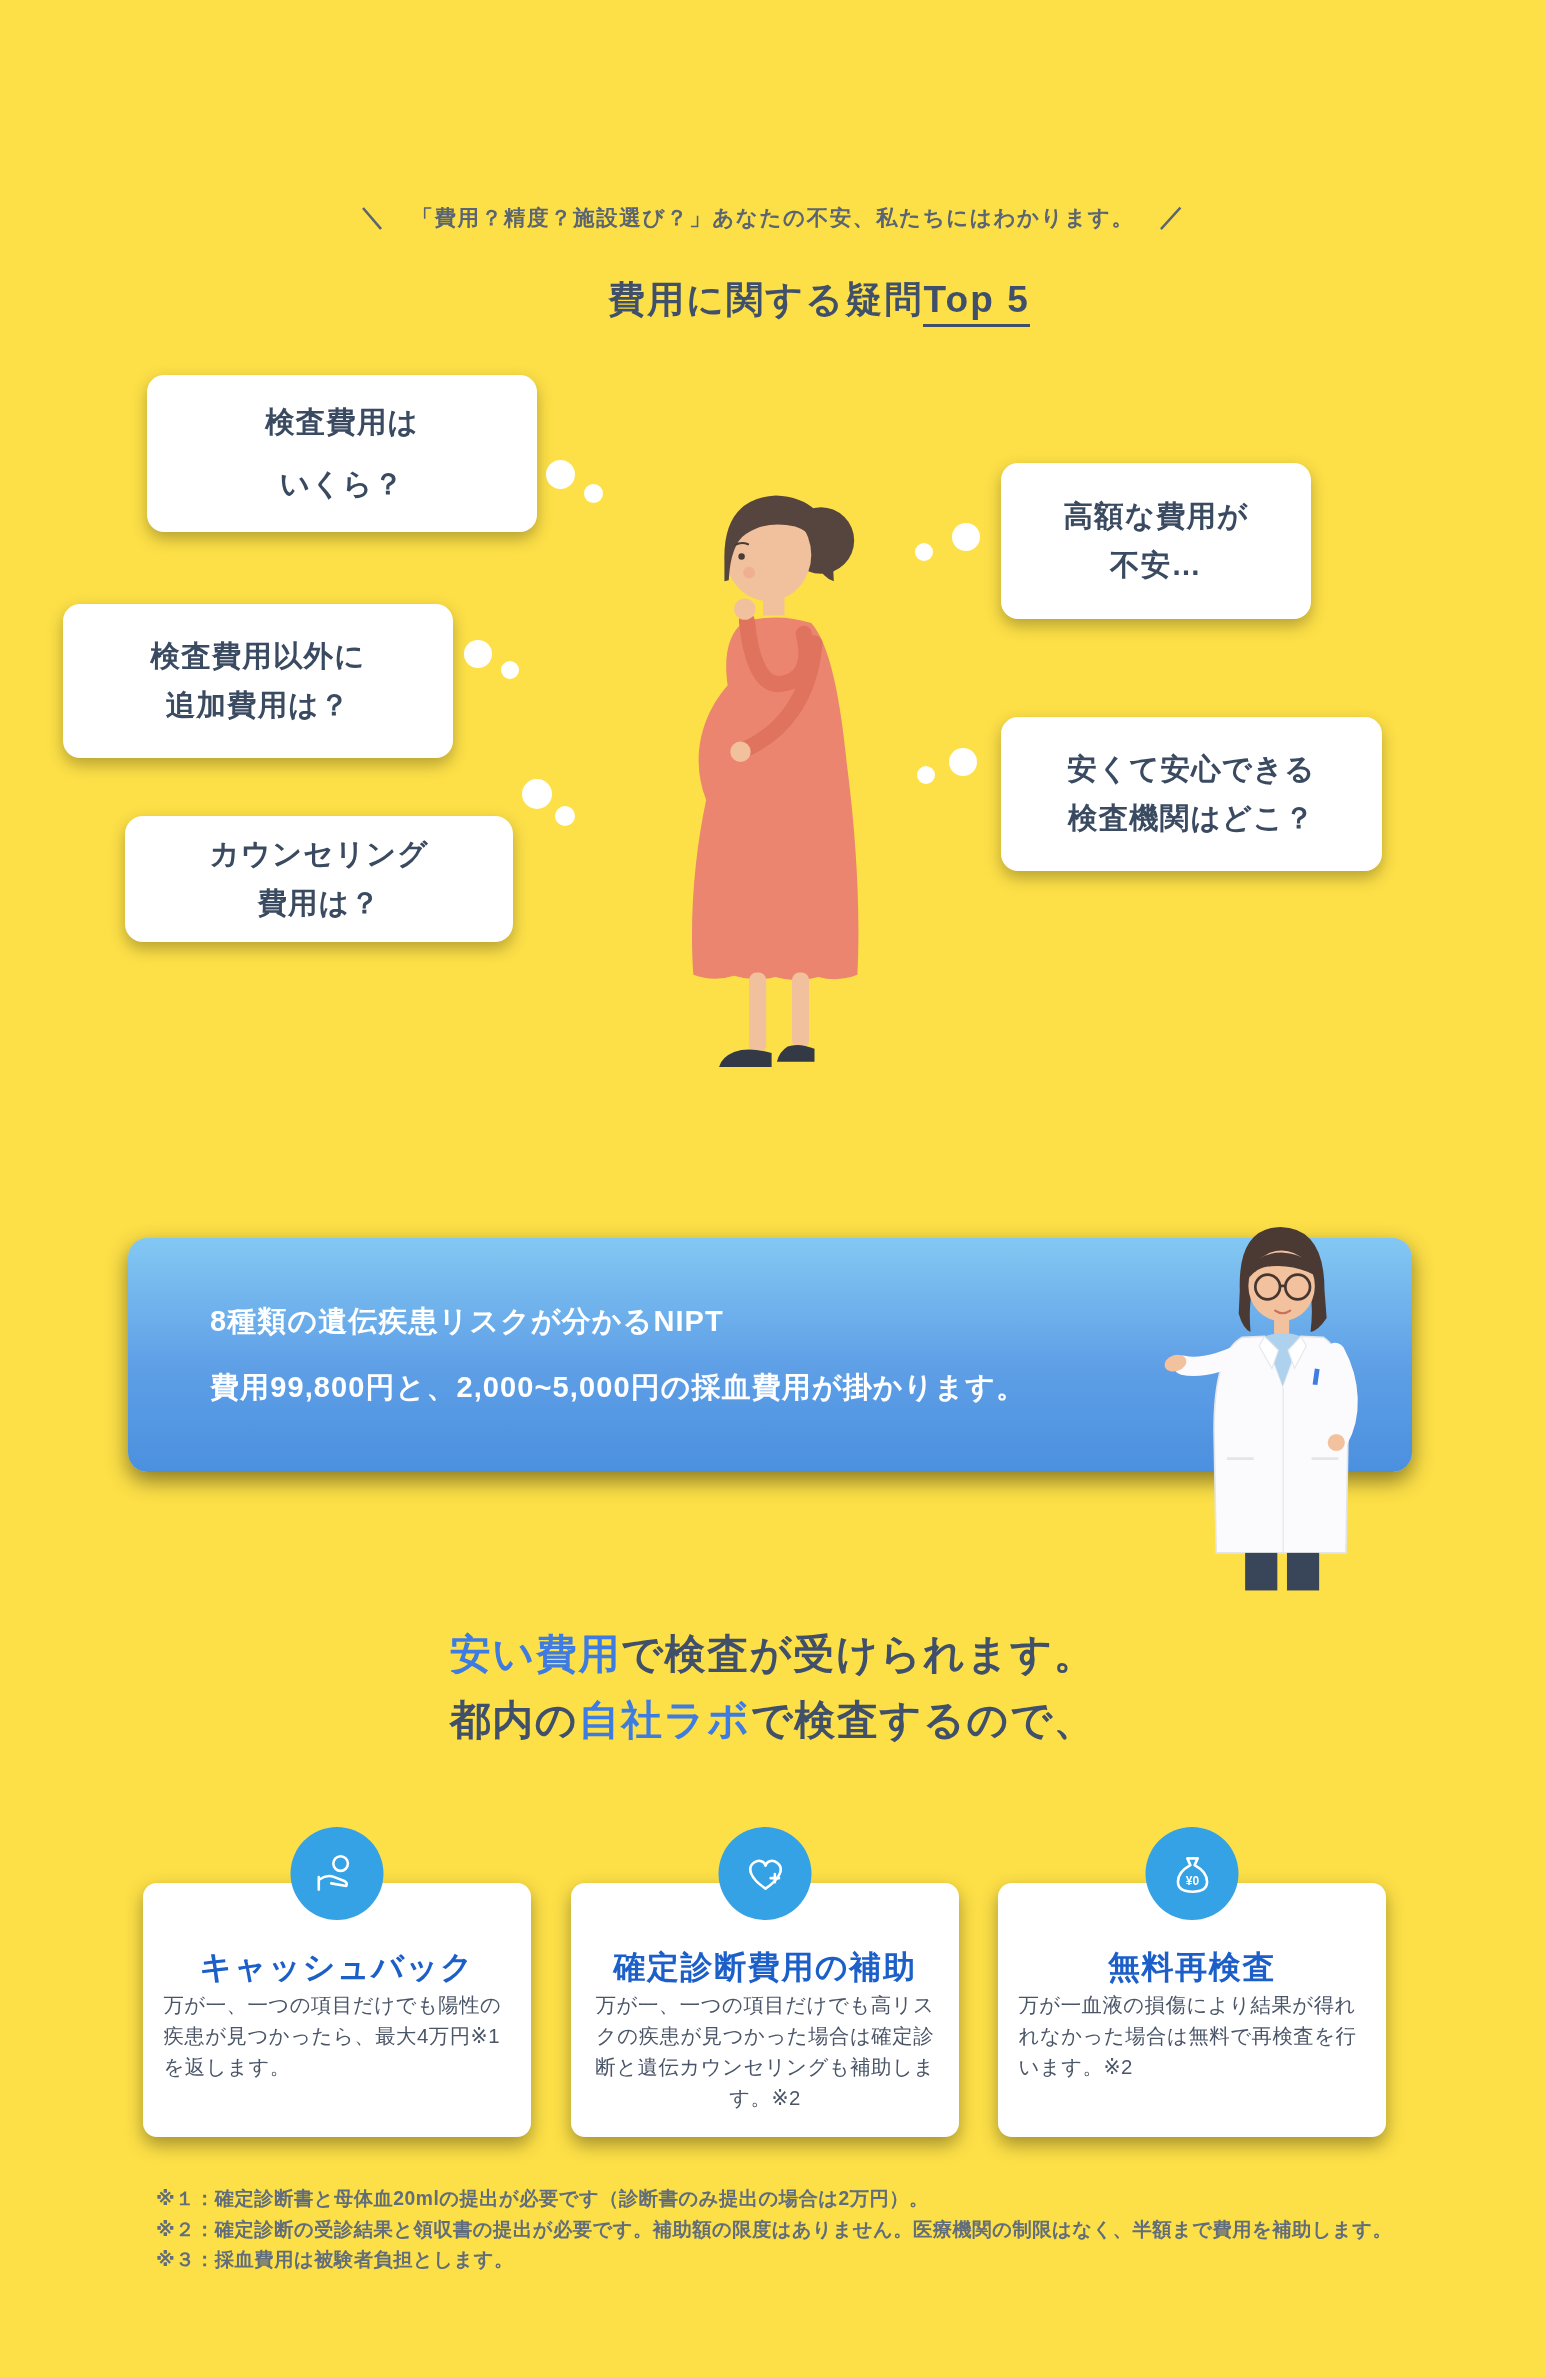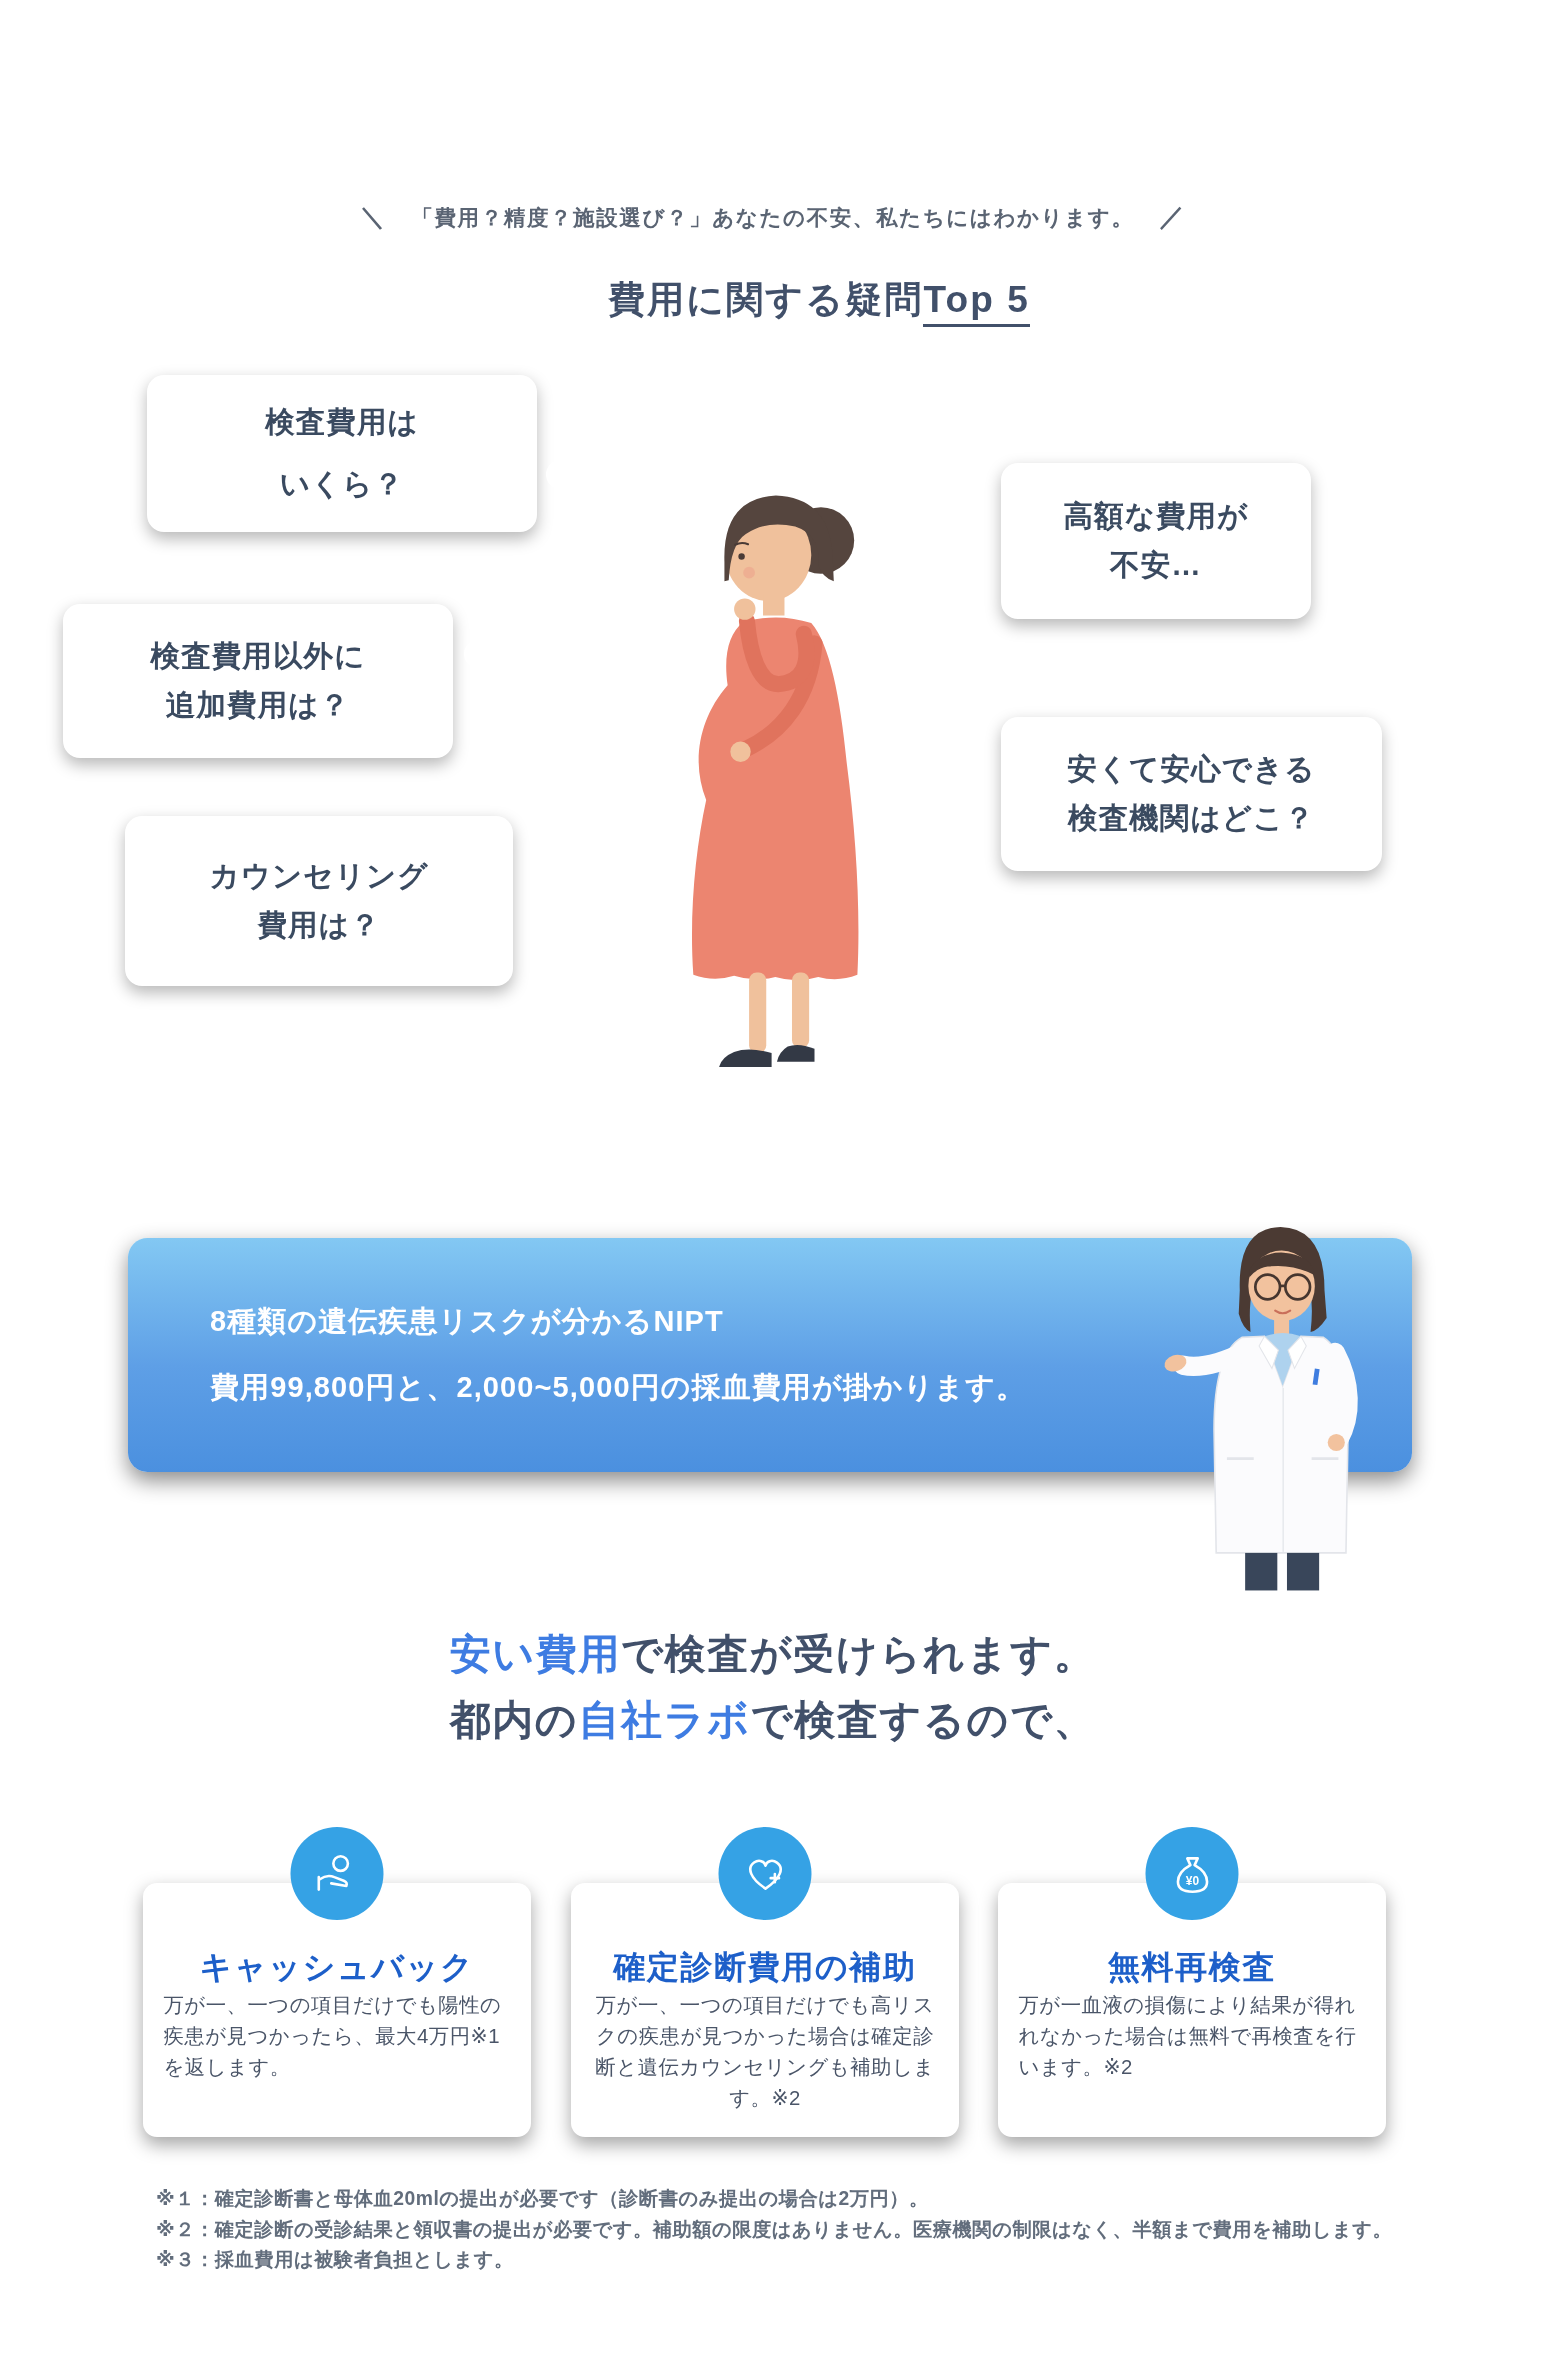--- a/index.html
+++ b/index.html
@@ -1,17 +1,17 @@
 <!DOCTYPE html>
 <html lang="ja" style="font-size:8.6px"><head>
 <meta charset="utf-8">
 <style>
   html, body { margin:0; padding:0; background:#000; }
   #page {
-    position:relative; width:1546px; height:2377px; background:#ffffff;
+    position:relative; width:1546px; height:2377px; background:#fde047;
     font-family:"Liberation Sans","DejaVu Sans",sans-serif; overflow:hidden;
   }
   
   .tagline {
     position:absolute; top:200px; left:0; width:100%; text-align:center;
     font-size:21.5px; font-weight:700; color:#5a6473; letter-spacing:1.6px;
   }
   .tagline .mark { margin:0 25px; font-size:25px; font-weight:700; }
   
   .heading {
@@ -23,21 +23,21 @@
   .bubble {
     position:absolute; background:#ffffff; border-radius:17px;
     display:flex; flex-direction:column; align-items:center; justify-content:center;
     font-size:29.5px; font-weight:800; color:#3a4a60; line-height:1.66;
     box-shadow:0 6.4px 16px rgba(0,0,0,0.28); letter-spacing:1.1px;
   }
   .b1 { left:147px;  top:375px;  width:390px; height:157px;gap:13px; }
   .b2 { left:1001px; top:463px;  width:310px; height:156px; }
   .b3 { left:63px;  top:604px; width:390px; height:154px; }
   .b4 { left:1001px; top:717px; width:381px; height:154px; }
-  .b5 { left:125px;  top:816px; width:388px; height:170px; }
+  .b5 { left:125px;  top:816px; width:388px; height:126px;border-radius:18px; }
   .dot { position:absolute; background:#ffffff; border-radius:50%; }
   
   .woman  { position:absolute; left:644px; top:466px;  width:252px; height:639px; }
   .doctor { position:absolute; left:1154px; top:1204px; width:252px; height:389px; z-index:3; }
   
   .answer-box {
     position:absolute; left:128px; top:1238px; width:1284px; height:234px;
     border-radius:19.3px; background:linear-gradient(180deg,#83c8f3 0%,#5e9fe6 55%,#4b90df 100%);
     box-shadow:0 8.6px 21.5px rgba(0,0,0,0.45);
     display:flex; flex-direction:column; justify-content:center; row-gap:26px;

